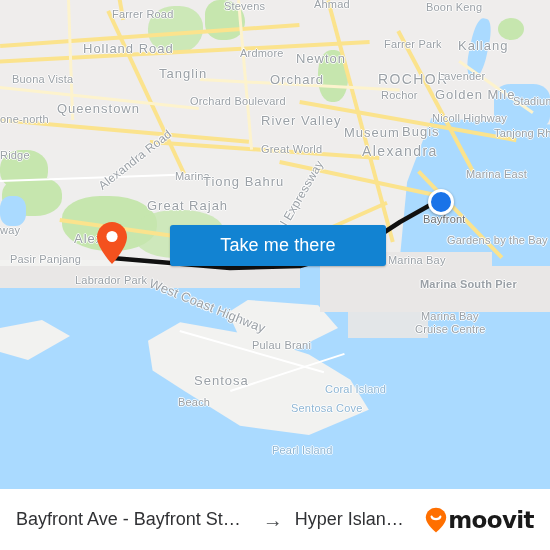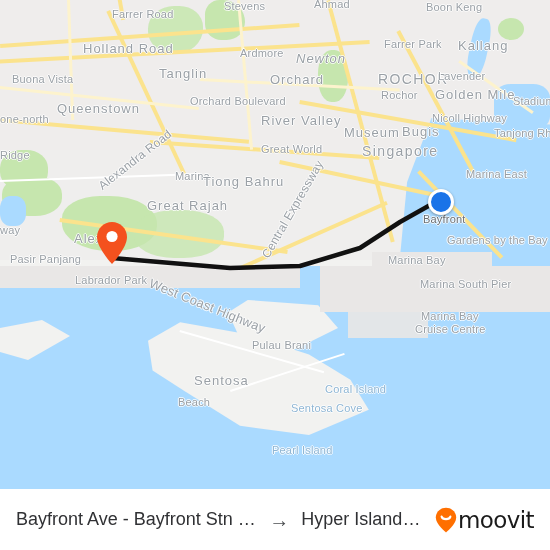--- a/index.html
+++ b/index.html
@@ -155,21 +155,21 @@
     flex: 0 0 auto;
   }
   #moovit-logo {
     display: flex;
     align-items: center;
     gap: 1px;
     flex: 0 0 auto;
   }
   #moovit-wordmark {
     font-size: 23px;
-    font-weight: normal;
+    font-weight: bold;
     color: #1a1a1a;
     letter-spacing: -0.6px;
     font-family: "DejaVu Sans", sans-serif;
   }
 </style>
 </head>
 <body>
 
 <div id="app">
 
@@ -239,50 +239,50 @@
         <div class="lbl" style="left: 112px; top: 8px;">Farrer Road</div>
         <div class="lbl" style="left: 224px; top: 0px;">Stevens</div>
         <div class="lbl" style="left: 314px; top: -2px;">Ahmad</div>
         <div class="lbl" style="left: 426px; top: 1px;">Boon Keng</div>
         <div class="lbl big2" style="left: 83px; top: 41px;">Holland Road</div>
         <div class="lbl" style="left: 240px; top: 47px;">Ardmore</div>
         <div class="lbl" style="left: 384px; top: 38px;">Farrer Park</div>
         <div class="lbl big2" style="left: 458px; top: 38px;">Kallang</div>
         <div class="lbl" style="left: 12px; top: 73px;">Buona Vista</div>
         <div class="lbl big2" style="left: 159px; top: 66px;">Tanglin</div>
-        <div class="lbl big2" style="left: 296px; top: 51px; font-style: italic;">Newton</div>
+        <div class="lbl big2" style="left: 296px; top: 51px;">Newton</div>
         <div class="lbl big2" style="left: 270px; top: 72px;">Orchard</div>
         <div class="lbl big" style="left: 378px; top: 71px;">ROCHOR</div>
         <div class="lbl" style="left: 438px; top: 70px;">Lavender</div>
         <div class="lbl big2" style="left: 57px; top: 101px;">Queenstown</div>
         <div class="lbl" style="left: 190px; top: 95px;">Orchard Boulevard</div>
         <div class="lbl" style="left: 381px; top: 89px;">Rochor</div>
         <div class="lbl big2" style="left: 435px; top: 87px;">Golden Mile</div>
         <div class="lbl" style="left: 0px; top: 113px;">one-north</div>
         <div class="lbl big2" style="left: 261px; top: 113px;">River Valley</div>
         <div class="lbl big2" style="left: 402px; top: 104px; margin-top: 20px;">Bugis</div>
         <div class="lbl" style="left: 513px; top: 95px;">Stadium</div>
         <div class="lbl" style="left: 432px; top: 112px;">Nicoll Highway</div>
         <div class="lbl big2" style="left: 344px; top: 125px;">Museum</div>
         <div class="lbl" style="left: 494px; top: 127px;">Tanjong Rhu</div>
         <div class="lbl" style="left: 0px; top: 149px;">Ridge</div>
         <div class="lbl" style="left: 261px; top: 143px;">Great World</div>
-        <div class="lbl big" style="left: 362px; top: 143px;">Singapore</div>
+        <div class="lbl big" style="left: 362px; top: 143px;">Alexandra</div>
         <div class="lbl" style="left: 175px; top: 170px;">Marina</div>
         <div class="lbl big2" style="left: 203px; top: 174px;">Tiong Bahru</div>
         <div class="lbl" style="left: 466px; top: 168px;">Marina East</div>
         <div class="lbl big2" style="left: 147px; top: 198px;">Great Rajah</div>
         <div class="lbl" style="left: 0px; top: 224px;">way</div>
         <div class="lbl dark" style="left: 423px; top: 213px;">Bayfront</div>
         <div class="lbl" style="left: 447px; top: 234px;">Gardens by the Bay</div>
         <div class="lbl big2" style="left: 74px; top: 231px;">Alex</div>
         <div class="lbl" style="left: 10px; top: 253px;">Pasir Panjang</div>
         <div class="lbl" style="left: 388px; top: 254px;">Marina Bay</div>
         <div class="lbl" style="left: 75px; top: 274px;">Labrador Park</div>
-        <div class="lbl" style="left: 420px; top: 278px;">Marina South Pier</div>
+        <div class="lbl" style="left: 420px; top: 278px; font-weight: bold;">Marina South Pier</div>
         <div class="lbl" style="left: 421px; top: 310px;">Marina Bay</div>
         <div class="lbl" style="left: 415px; top: 323px;">Cruise Centre</div>
         <div class="lbl" style="left: 252px; top: 339px;">Pulau Brani</div>
         <div class="lbl big2" style="left: 194px; top: 373px;">Sentosa</div>
         <div class="lbl water-lbl" style="left: 325px; top: 383px;">Coral Island</div>
         <div class="lbl" style="left: 178px; top: 396px;">Beach</div>
         <div class="lbl water-lbl" style="left: 291px; top: 402px;">Sentosa Cove</div>
         <div class="lbl water-lbl" style="left: 272px; top: 444px;">Pearl Island</div>
         <div class="lbl rot" style="left: 100px; top: 180px; font-size: 12px; transform: rotate(-38deg);">Alexandra Road</div>
         <div class="lbl rot" style="left: 265px; top: 250px; font-size: 12px; transform: rotate(-60deg);">Central  Expressway</div>
@@ -291,20 +291,21 @@
 
     <div class="marker-circle" style="left:428px;top:189px;"></div>
 
     <div class="marker-pin" style="left:97px;top:222px;">
       <svg viewBox="0 0 30 42" width="30" height="42">
         <path d="M15 0 C6.7 0 0 6.7 0 15 C0 26 15 42 15 42 C15 42 30 26 30 15 C30 6.7 23.3 0 15 0 Z" fill="#f4511e"></path>
         <circle cx="15" cy="14.5" r="5.6" fill="#ffffff"></circle>
       </svg>
     </div>
 
+    <button id="take-me-there">Take me there</button>
 
   </div>
 
   <div id="bottom-bar">
     <span id="origin-label">Bayfront Ave - Bayfront Stn Exit ...</span>
 
     <span id="arrow-icon">→</span>
 
     <span id="destination-label">Hyper Island Si...</span>
 

